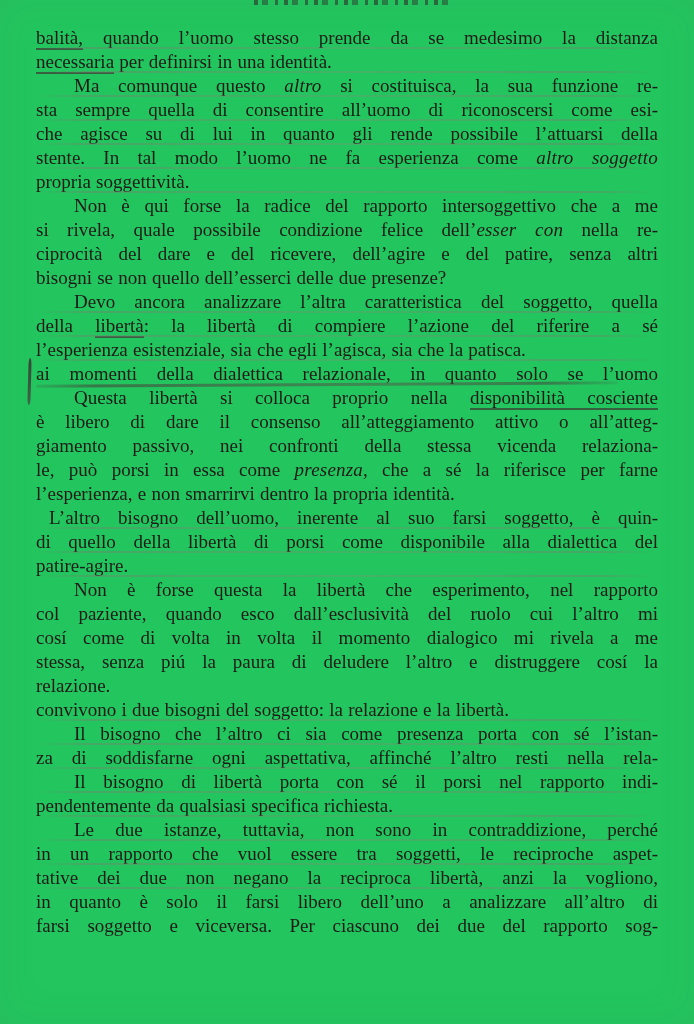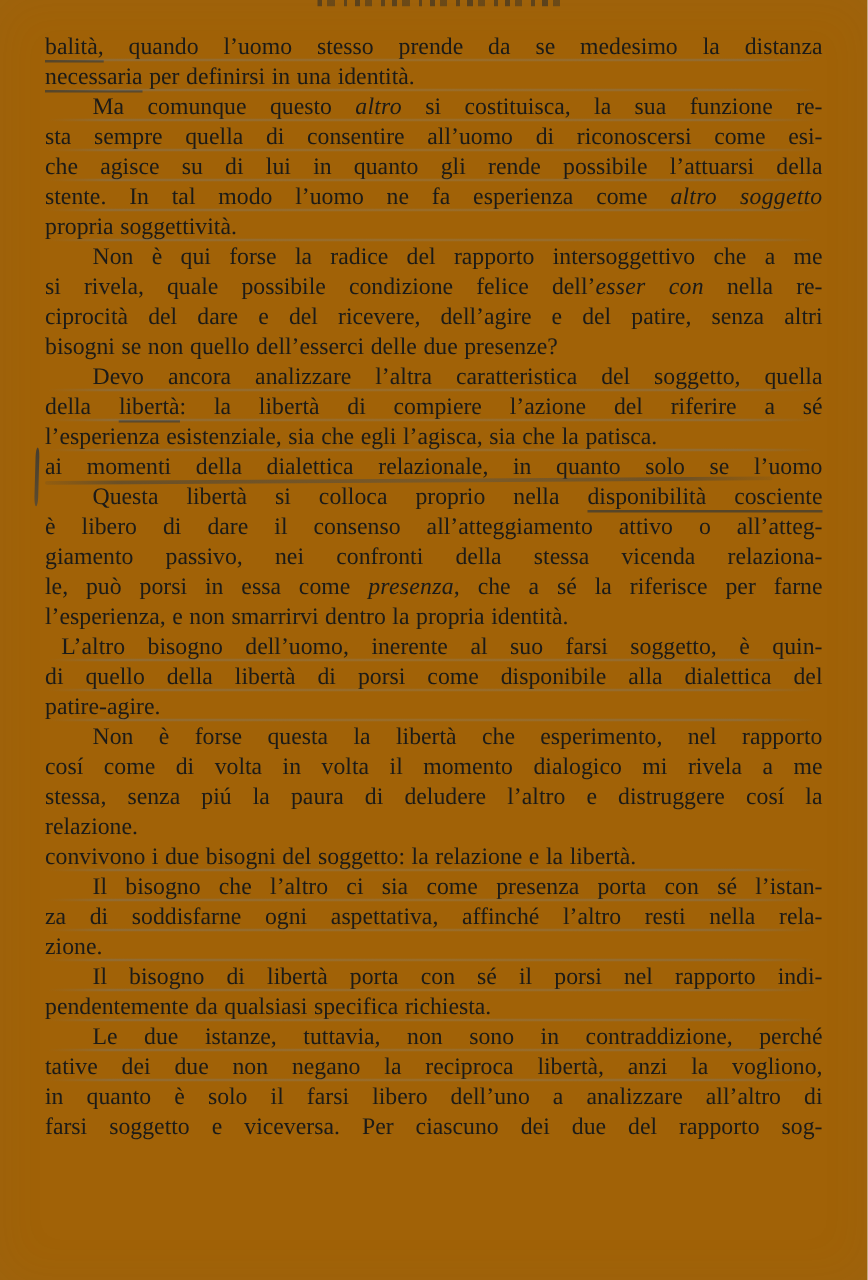--- a/index.html
+++ b/index.html
@@ -1,19 +1,19 @@
 <!DOCTYPE html>
 <html><head>
 <meta charset="utf-8">
 <style>
   html,body { margin:0; padding:0; background:#e8e8e6; }
   .page {
     position:relative;
     width:694px; height:1024px;
-    background:#a16207;
+    background:#22c55e;
     font-family:"Liberation Serif","DejaVu Serif",serif;
     color:#1c1b18;
     overflow:hidden;
     box-shadow:inset 0 0 40px rgba(120,120,110,0.08);
   }
   
   .running-header {
     position:absolute; top:0; left:254px; width:200px; height:5px;
     background:repeating-linear-gradient(90deg,
       rgba(45,44,40,0.85) 0 4px, rgba(45,44,40,0) 4px 8px,
@@ -91,27 +91,28 @@
       <div class="line u2"><span>ai momenti della dialettica relazionale, in quanto solo se l’uomo</span></div>
       <div class="line ind"><span>Questa libertà si colloca proprio nella </span><span class="pen-mark">disponibilità cosciente</span></div>
       <div class="line"><span>è libero di dare il consenso all’atteggiamento attivo o all’atteg-</span></div>
       <div class="line"><span>giamento passivo, nei confronti della stessa vicenda relaziona-</span></div>
       <div class="line"><span>le, può porsi in essa come </span><em>presenza</em><span>, che a sé la riferisce per farne</span></div>
       <div class="line end"><span>l’esperienza, e non smarrirvi dentro la propria identità.</span></div>
       <div class="line u1 ind-sm"><span>L’altro bisogno dell’uomo, inerente al suo farsi soggetto, è quin-</span></div>
       <div class="line u1"><span>di quello della libertà di porsi come disponibile alla dialettica del</span></div>
       <div class="line u1 end"><span>patire-agire.</span></div>
       <div class="line ind"><span>Non è forse questa la libertà che esperimento, nel rapporto</span></div>
+      <div class="line"><span>col paziente, quando esco dall’esclusività del ruolo cui l’altro mi</span></div>
       <div class="line"><span>cosí come di volta in volta il momento dialogico mi rivela a me</span></div>
       <div class="line"><span>stessa, senza piú la paura di deludere l’altro e distruggere cosí la</span></div>
       <div class="line end"><span>relazione.</span></div>
       <div class="line u1 end"><span>convivono i due bisogni del soggetto: la relazione e la libertà.</span></div>
       <div class="line u1 ind"><span>Il bisogno che l’altro ci sia come presenza porta con sé l’istan-</span></div>
       <div class="line u1"><span>za di soddisfarne ogni aspettativa, affinché l’altro resti nella rela-</span></div>
-      <div class="line u1 end"><span>zione.</span></div>
       <div class="line u1 ind"><span>Il bisogno di libertà porta con sé il porsi nel rapporto indi-</span></div>
       <div class="line u1 end"><span>pendentemente da qualsiasi specifica richiesta.</span></div>
       <div class="line u1 ind"><span>Le due istanze, tuttavia, non sono in contraddizione, perché</span></div>
+      <div class="line u1"><span>in un rapporto che vuol essere tra soggetti, le reciproche aspet-</span></div>
       <div class="line u1"><span>tative dei due non negano la reciproca libertà, anzi la vogliono,</span></div>
       <div class="line"><span>in quanto è solo il farsi libero dell’uno a analizzare all’altro di</span></div>
       <div class="line"><span>farsi soggetto e viceversa. Per ciascuno dei due del rapporto sog-</span></div>
     </div>
 </div>
 
 </body></html>

